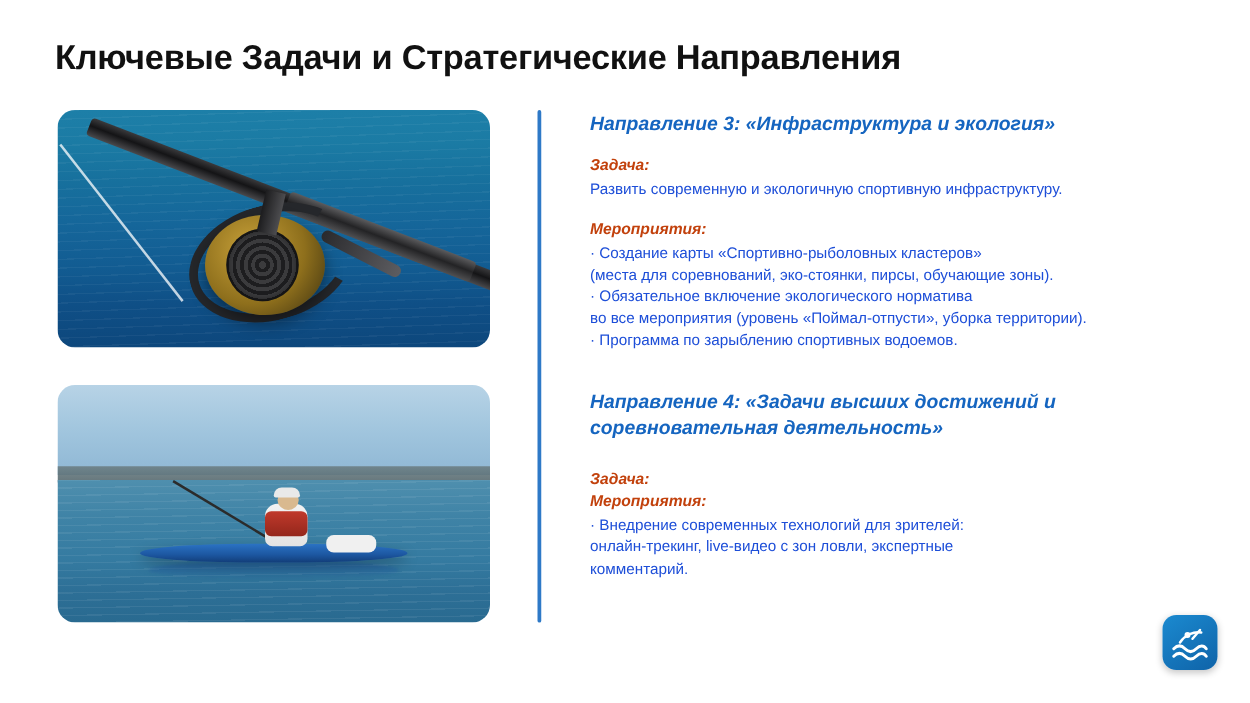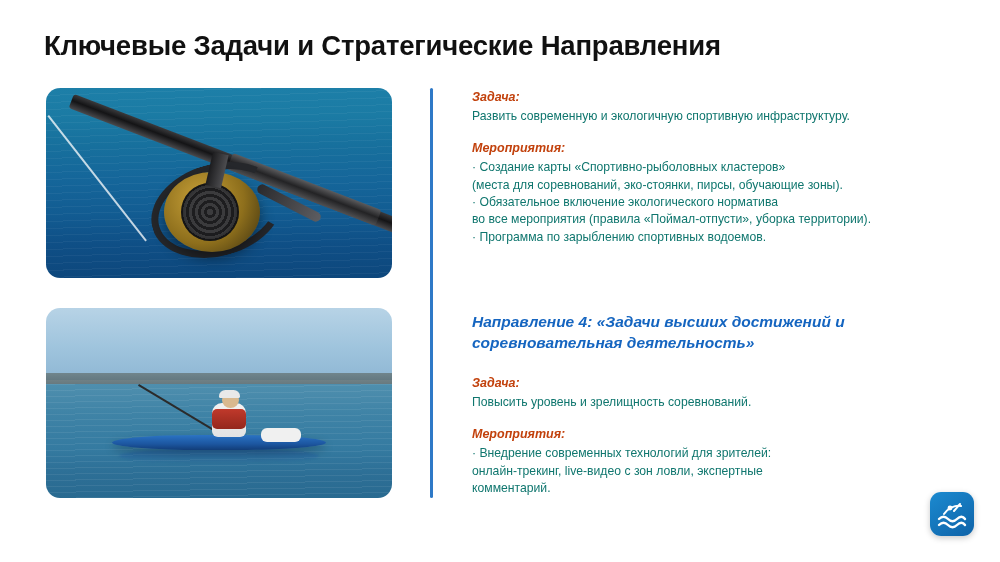--- a/index.html
+++ b/index.html
@@ -304,21 +304,21 @@
   .sub-label {
     font-size: 12.5px;
     font-weight: bold;
     font-style: italic;
     color: #c2410c;
     margin: 0 0 4px 0;
   }
   .body-text {
     font-size: 12.2px;
     line-height: 1.42;
-    color: #0f766e;
+    color: #1d4ed8;
     margin: 0 0 16px 0;
     white-space: pre-line;
   }
   .body-text:last-child { margin-bottom: 0; }
 
   
   .logo {
     position: absolute;
     right: 26px;
     bottom: 26px;
@@ -359,35 +359,35 @@
     <div class="gear-white"></div>
     <div class="angler-torso"></div>
     <div class="angler-vest"></div>
     <div class="angler-head"></div>
     <div class="angler-cap"></div>
   </div>
 
   <div class="divider"></div>
 
   <div class="block block-1">
+    <p class="direction-heading">Направление 3: «Инфраструктура и экология»</p>
     <p class="sub-label">Задача:</p>
     <p class="body-text">Развить современную и экологичную спортивную инфраструктуру.</p>
     <p class="sub-label">Мероприятия:</p>
     <p class="body-text">· Создание карты  «Спортивно-рыболовных кластеров»
 (места для соревнований, эко-стоянки, пирсы, обучающие зоны).
  · Обязательное включение экологического норматива
-во все мероприятия (правила «Поймал-отпусти», уборка территории).
+во все мероприятия (уровень «Поймал-отпусти», уборка территории).
  · Программа по зарыблению спортивных водоемов.</p>
   </div>
 
   <div class="block block-2">
     <p class="direction-heading">Направление 4: «Задачи высших достижений
 и соревновательная деятельность»</p>
     <p class="sub-label">Задача:</p>
-    <p class="body-text">Повысить уровень и зрелищность соревнований.</p>
     <p class="sub-label">Мероприятия:</p>
     <p class="body-text"> · Внедрение современных технологий для зрителей:
 онлайн-трекинг, live-видео с зон ловли, экспертные
 комментарий.</p>
   </div>
 
   <div class="logo">
     <svg width="44" height="44" viewBox="0 0 44 44" aria-hidden="true">
       <path d="M9 27c3-3 6-3 9 0s6 3 9 0 6-3 8 0" stroke="#ffffff" stroke-width="2.4" fill="none" stroke-linecap="round"></path>
       <path d="M9 33c3-3 6-3 9 0s6 3 9 0 6-3 8 0" stroke="#ffffff" stroke-width="2.4" fill="none" stroke-linecap="round"></path>

